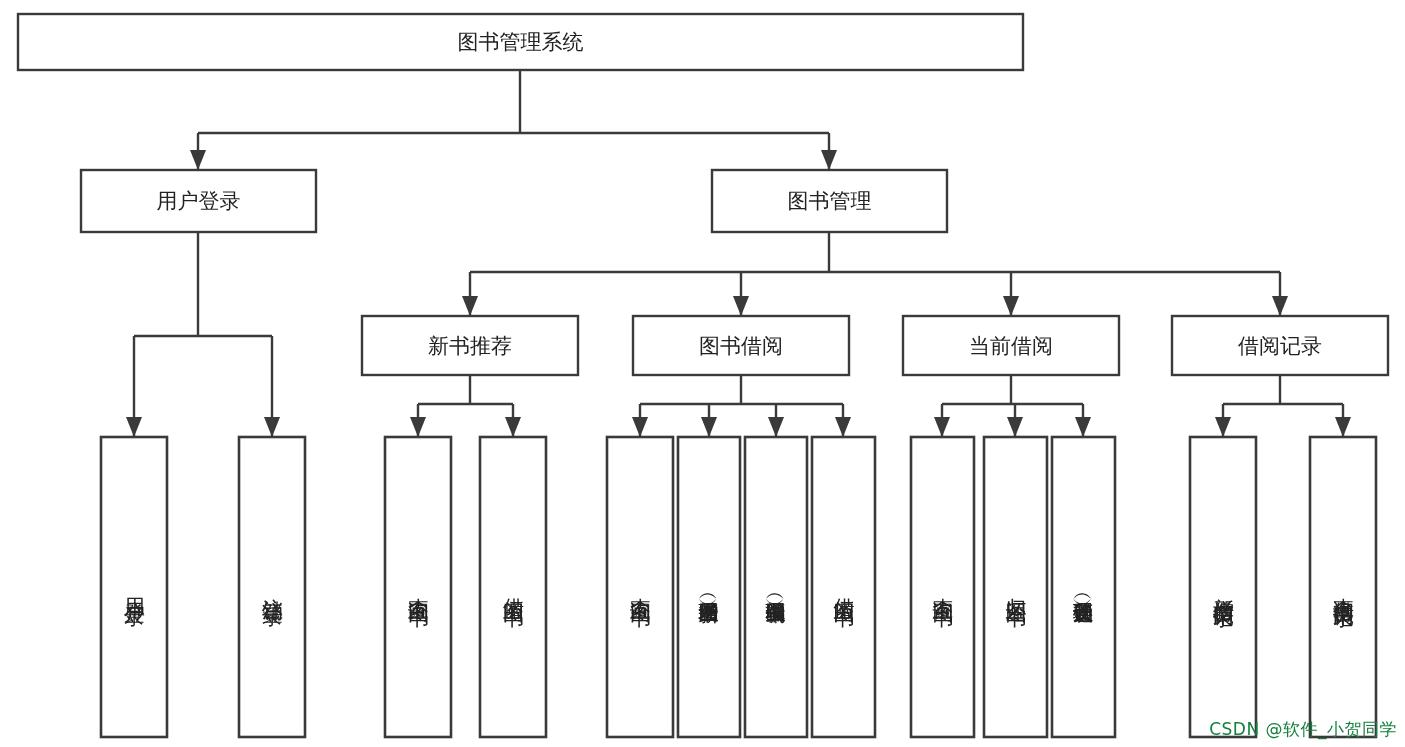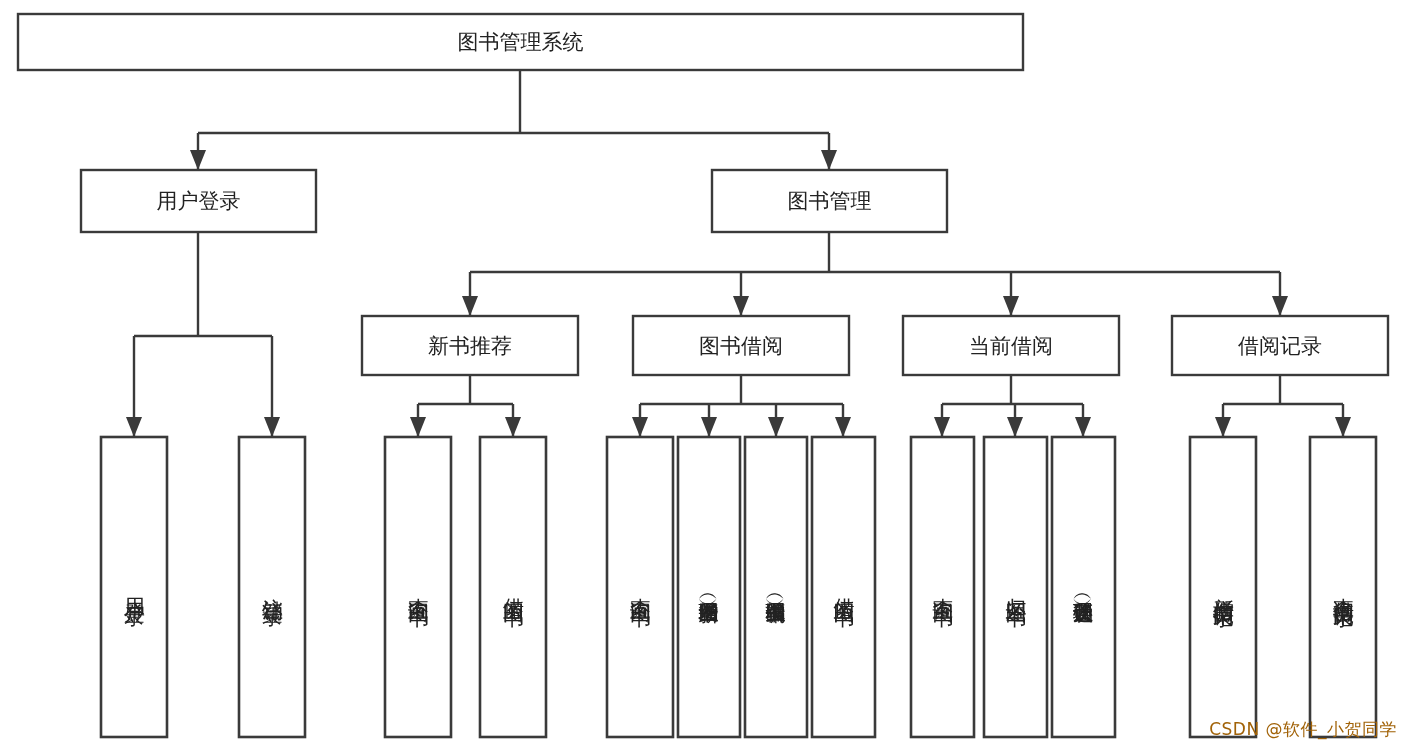--- a/index.html
+++ b/index.html
@@ -72,21 +72,21 @@
     letter-spacing: 3px;
     white-space: nowrap;
     text-align: center;
   }
   .watermark {
     position: absolute;
     right: 8px;
     bottom: 6px;
     font-family: "DejaVu Sans", "Liberation Sans", sans-serif;
     font-size: 17px;
-    color: #a16207;
+    color: #15803d;
     white-space: nowrap;
     letter-spacing: 0.5px;
   }
 </style>
 </head>
 <body>
 
 <div id="diagram-root">
 
   <svg class="diagram-canvas" viewBox="0 0 1405 747">

